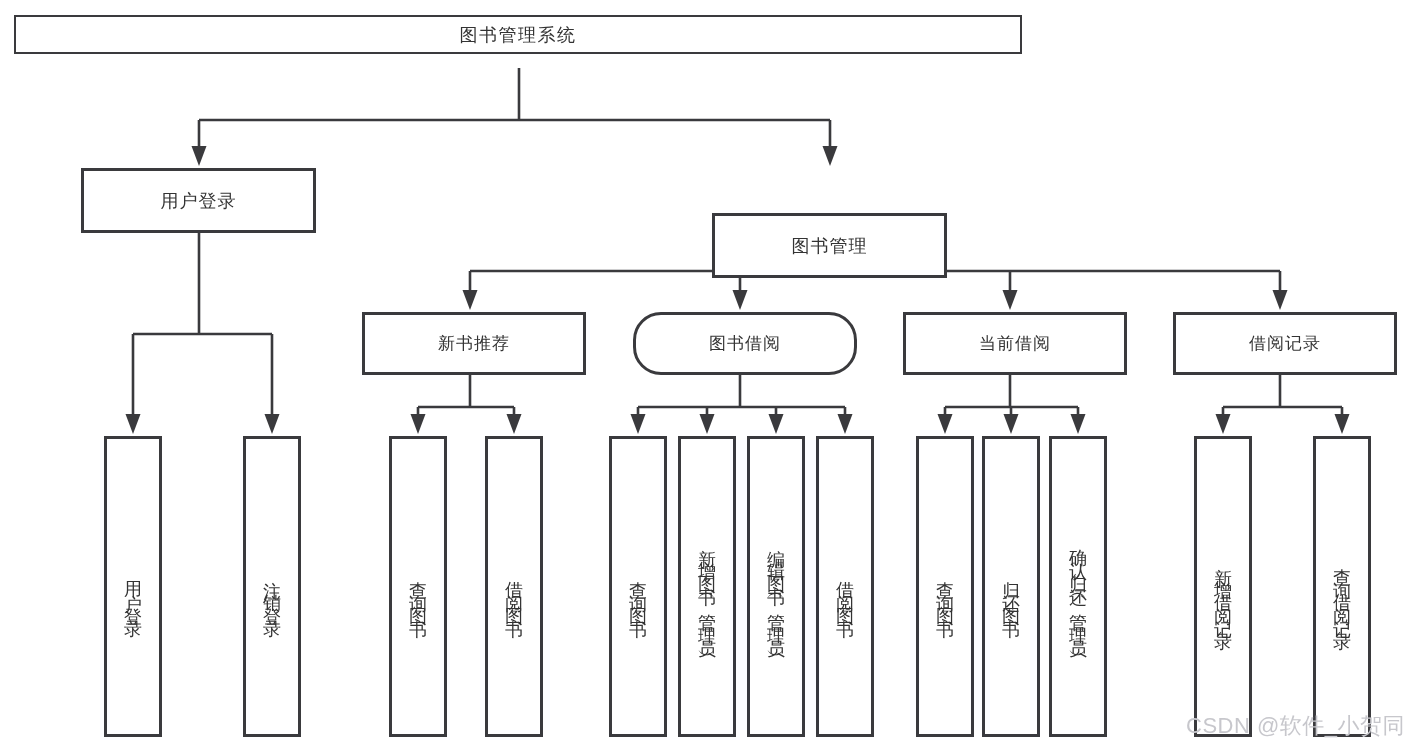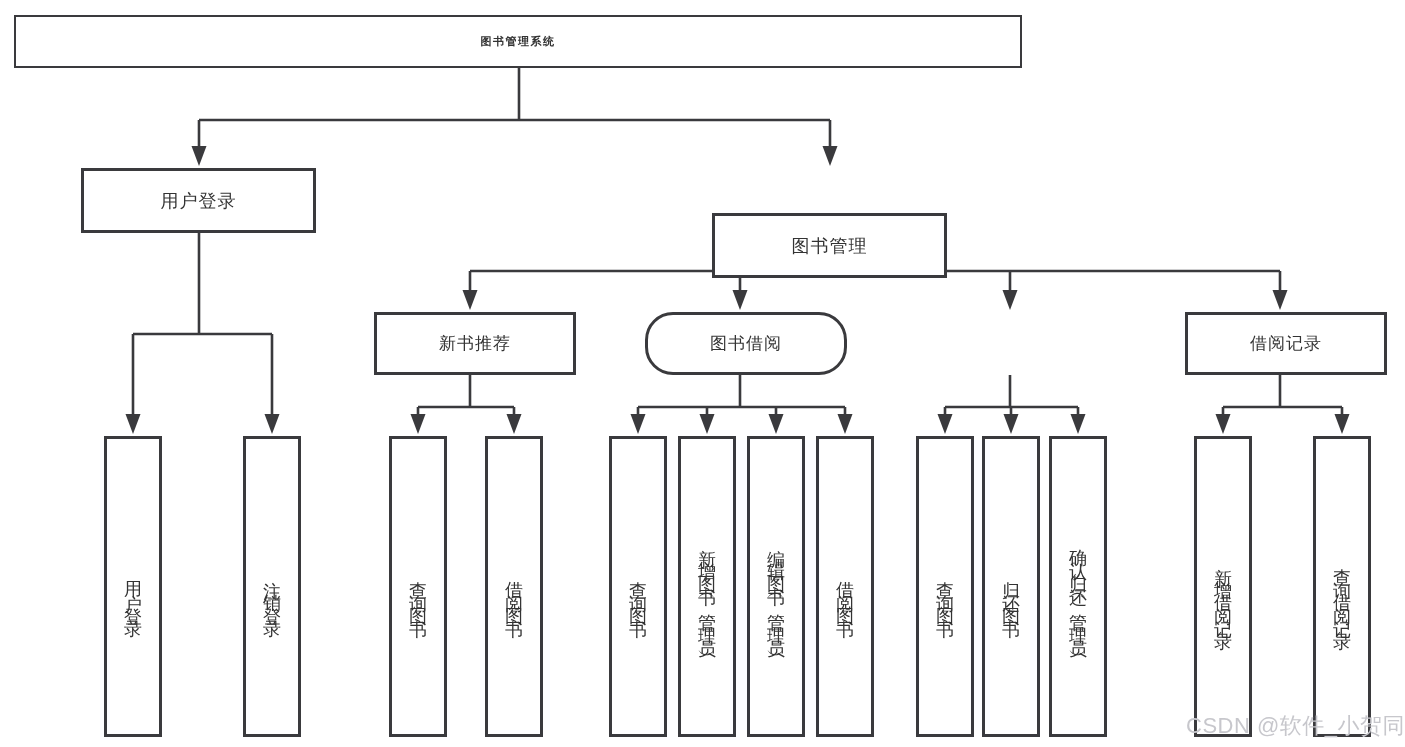--- a/index.html
+++ b/index.html
@@ -15,27 +15,27 @@
     position:absolute;
     box-sizing:border-box;
     background:#ffffff;
     border:3px solid #3a3a3d;
     color:#333333;
     display:flex;align-items:center;justify-content:center;
     z-index:2;
     text-align:center;
   }
   .root{
-    left:14px;top:15px;width:1008px;height:53px;
-    border-width:2px;font-size:11px;letter-spacing:1.5px;font-weight:bold;
+    left:14px;top:15px;width:1008px;height:39px;
+    border-width:2px;font-size:18px;letter-spacing:1.5px;
   }
   .lvl2{top:168px;width:235px;height:65px;font-size:18px;letter-spacing:1px;}
   .b-login{left:81px;}
   .b-mgmt{left:712px;margin-top:45px;}
-  .lvl3{top:312px;width:202px;height:63px;font-size:17px;letter-spacing:1px;margin-left:12px;}
+  .lvl3{top:312px;width:224px;height:63px;font-size:17px;letter-spacing:1px;}
   .s-new{left:362px;}
   .s-borrow{left:633px;border-radius:28px;}
   .s-current{left:903px;}
   .s-records{left:1173px;}
   .leaf{top:436px;width:58px;height:301px;font-size:18px;}
   .leaf span{
     writing-mode:vertical-rl;
     text-orientation:mixed;
     line-height:1;
     letter-spacing:13px;
@@ -106,20 +106,23 @@
   <div class="box lvl2 b-mgmt">
     <span>图书管理</span>
   </div>
 
   <div class="box lvl3 s-new">
     <span>新书推荐</span>
   </div>
   <div class="box lvl3 s-borrow">
     <span>图书借阅</span>
   </div>
+  <div class="box lvl3 s-current">
+    <span>当前借阅</span>
+  </div>
   <div class="box lvl3 s-records">
     <span>借阅记录</span>
   </div>
 
   <div class="box leaf x-a1">
     <span>用户登录</span>
   </div>
   <div class="box leaf x-a2">
     <span>注销登录</span>
   </div>

